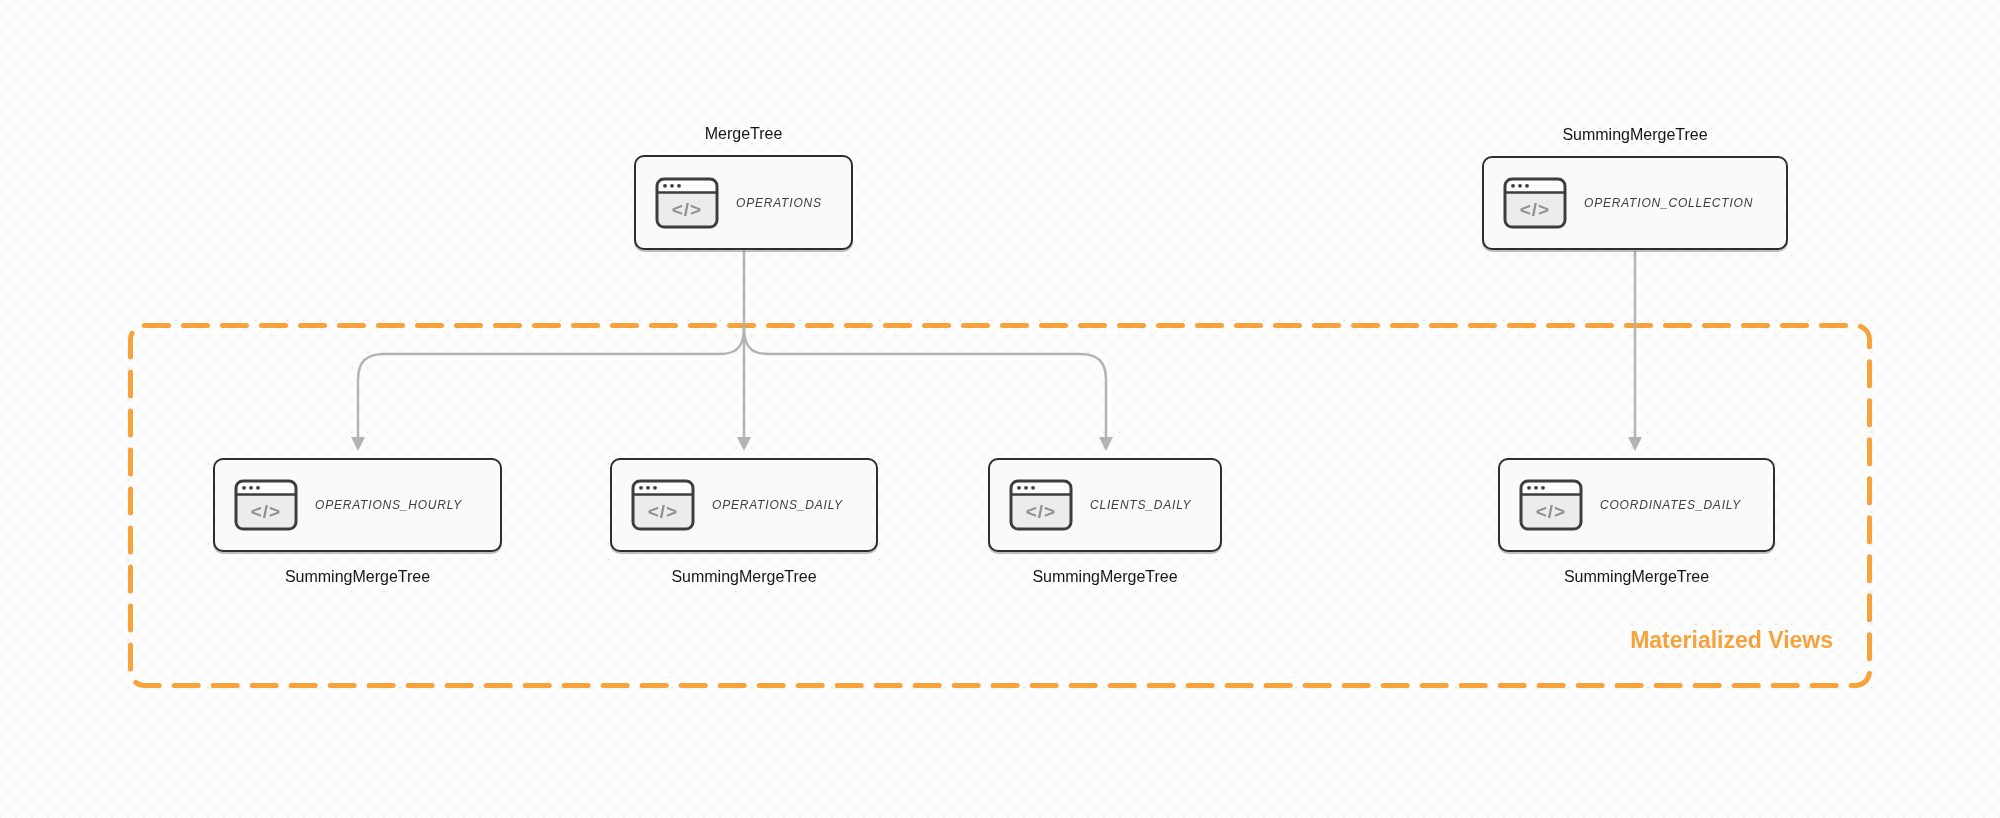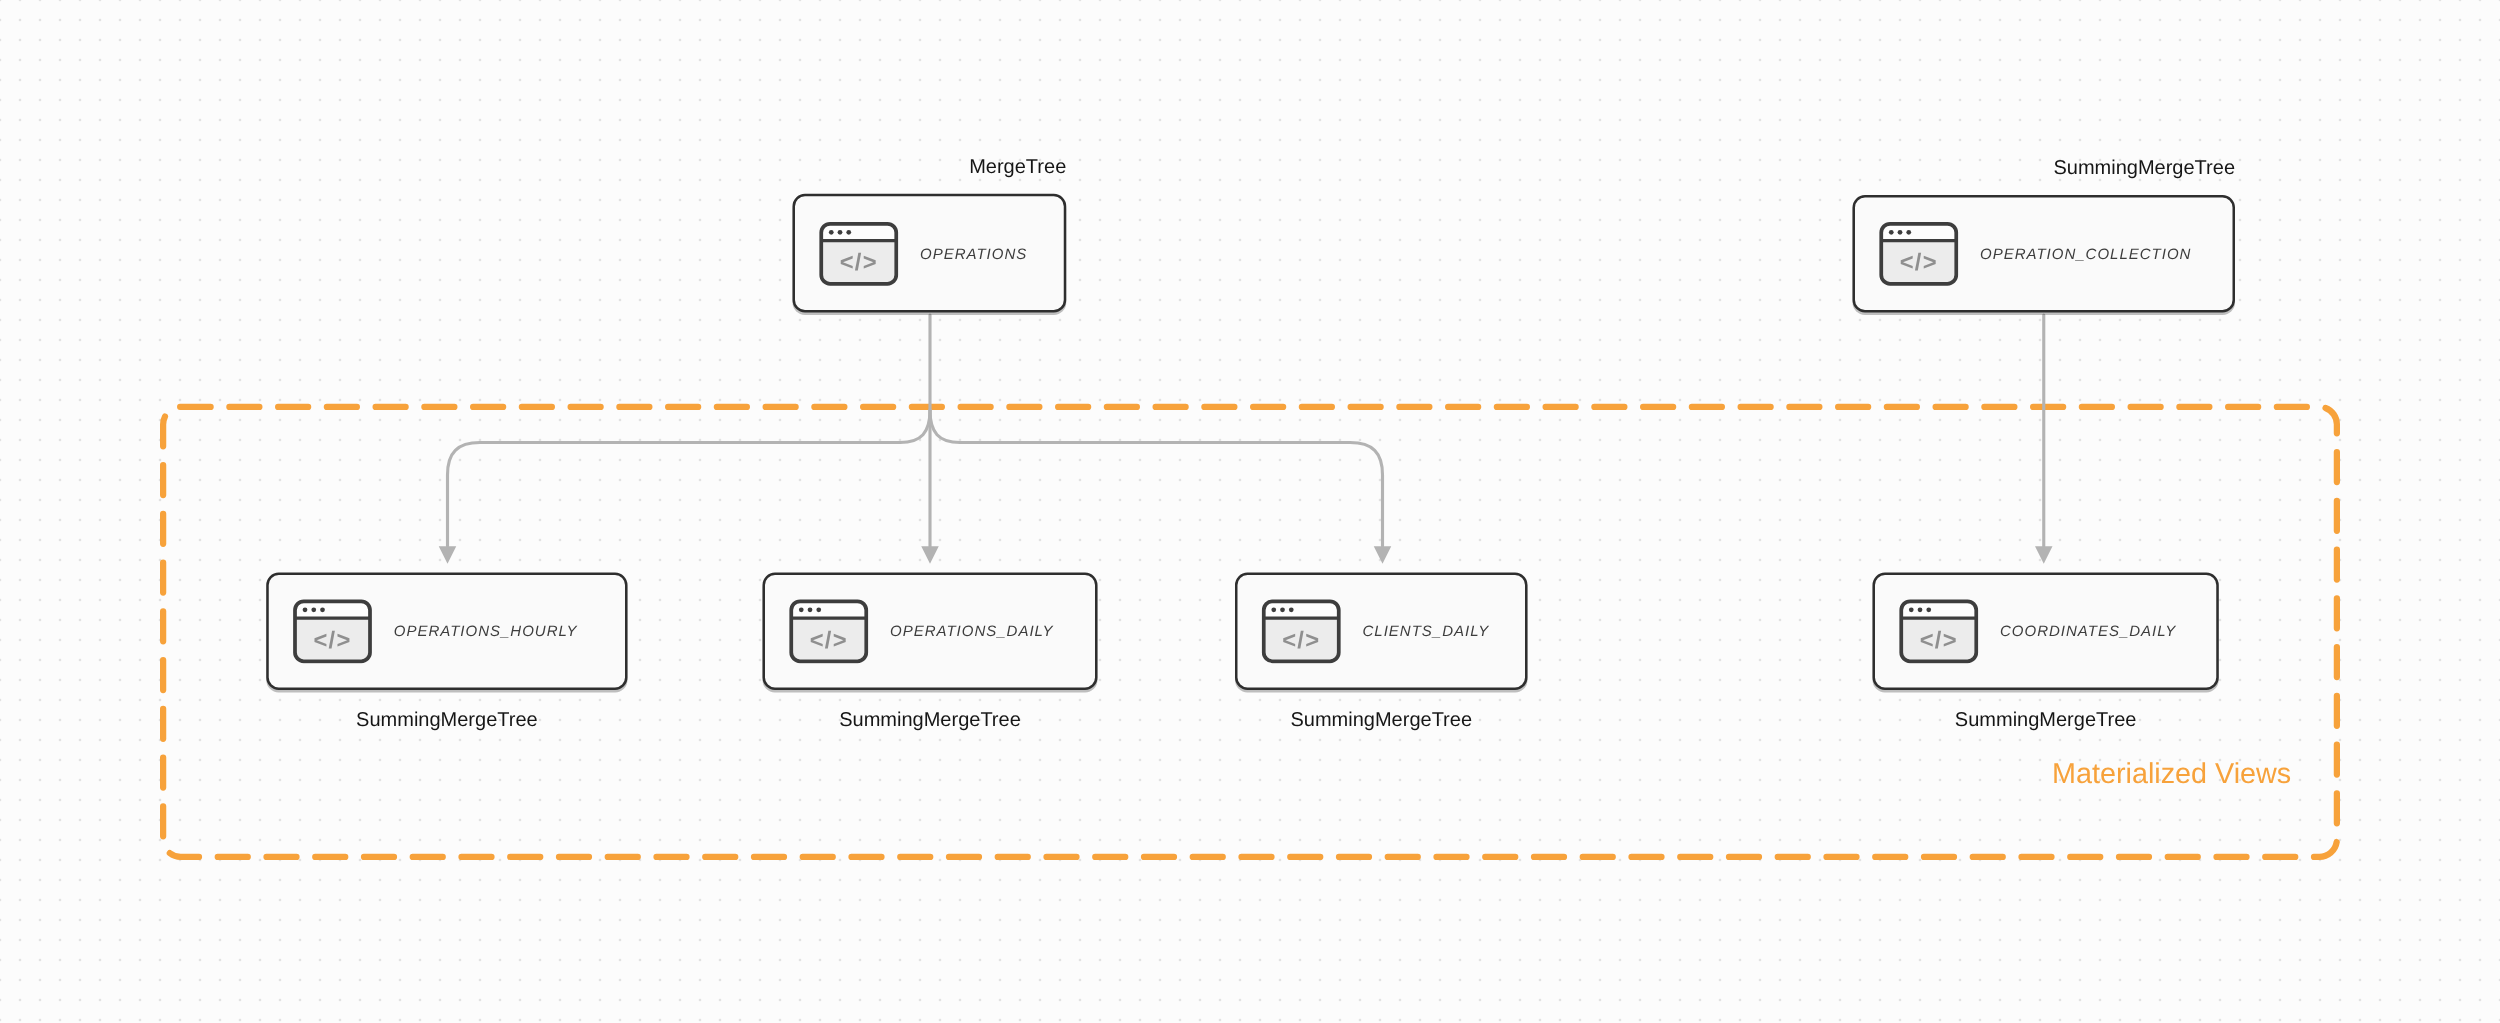--- a/index.html
+++ b/index.html
@@ -54,28 +54,28 @@
   }
   .engine-label {
     position: absolute;
     left: 0;
     width: 100%;
     text-align: center;
     font-size: 16px;
     color: #161616;
     white-space: nowrap;
   }
-  .engine-label.above { top: -30px; text-align: right; }
+  .engine-label.above { top: -30px; }
   .engine-label.below { bottom: -34px; }
   .group-label {
     position: absolute;
     right: 167px;
-    top: 605px;
+    top: 627px;
     font-size: 23px;
-    font-weight: 400;
+    font-weight: 700;
     color: #F7A23B;
     white-space: nowrap;
   }
 </style>
 </head>
 <body>
 
 <div id="canvas">
 
   <svg id="edge-layer" viewBox="0 0 2000 818">

